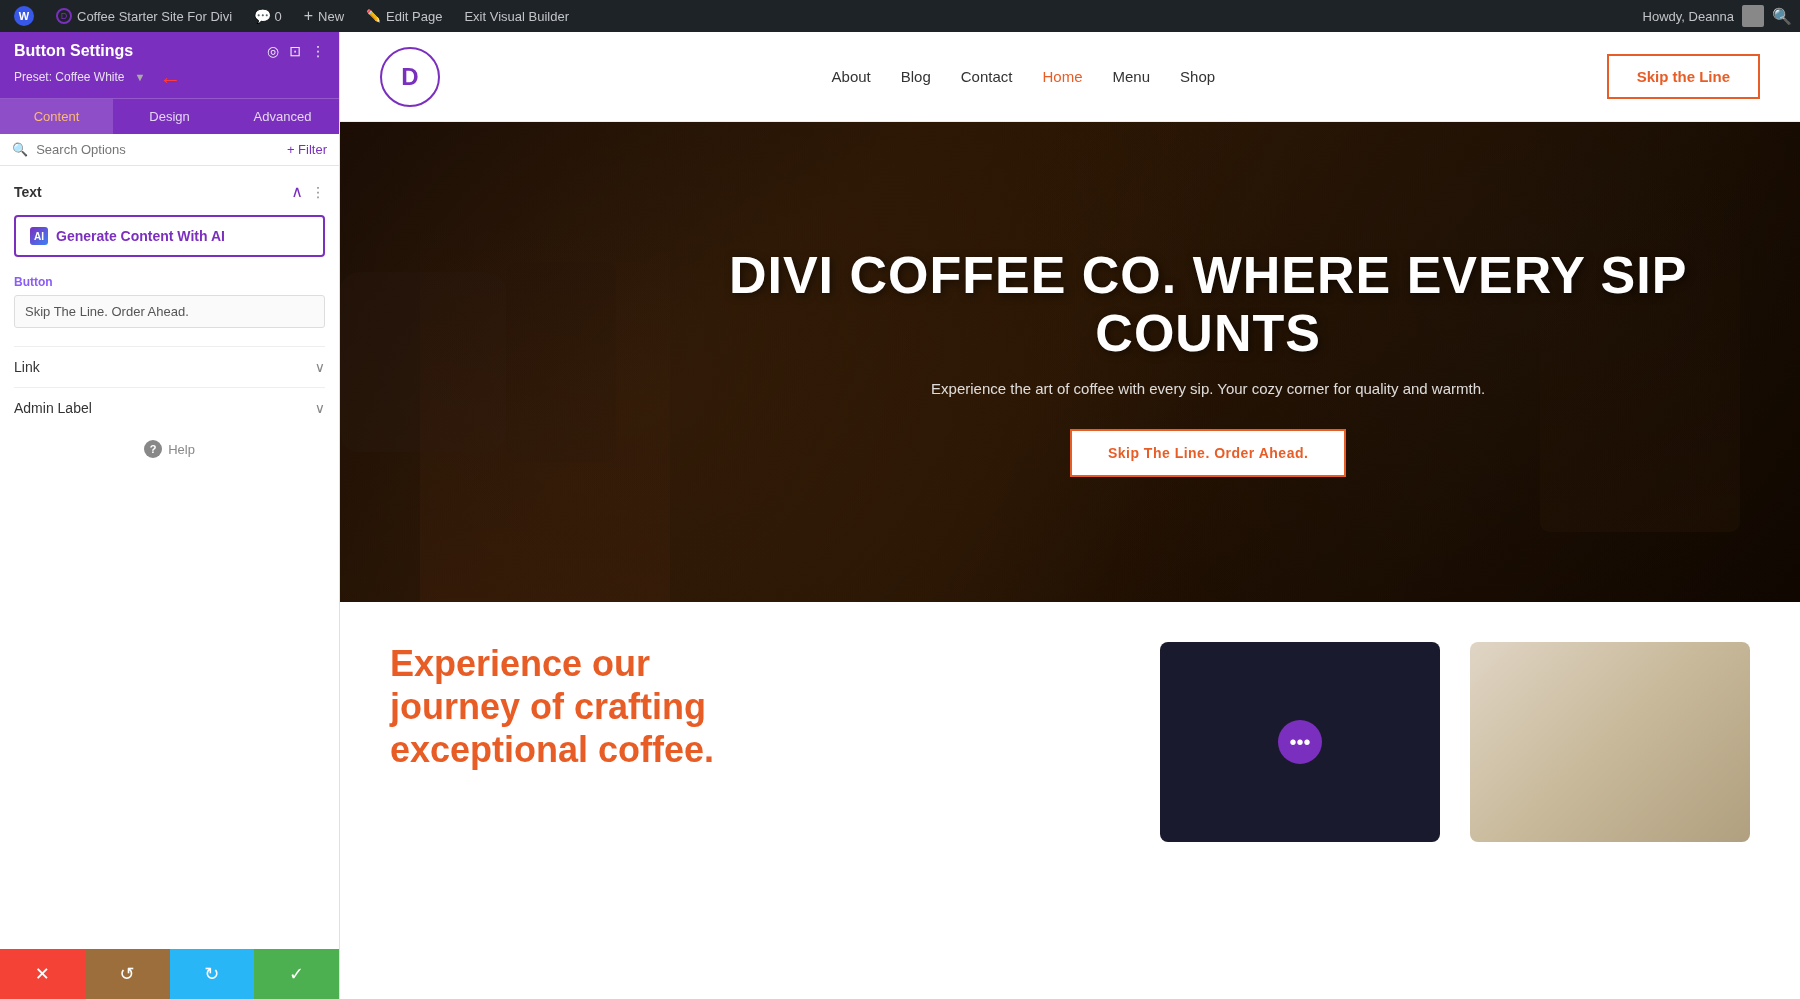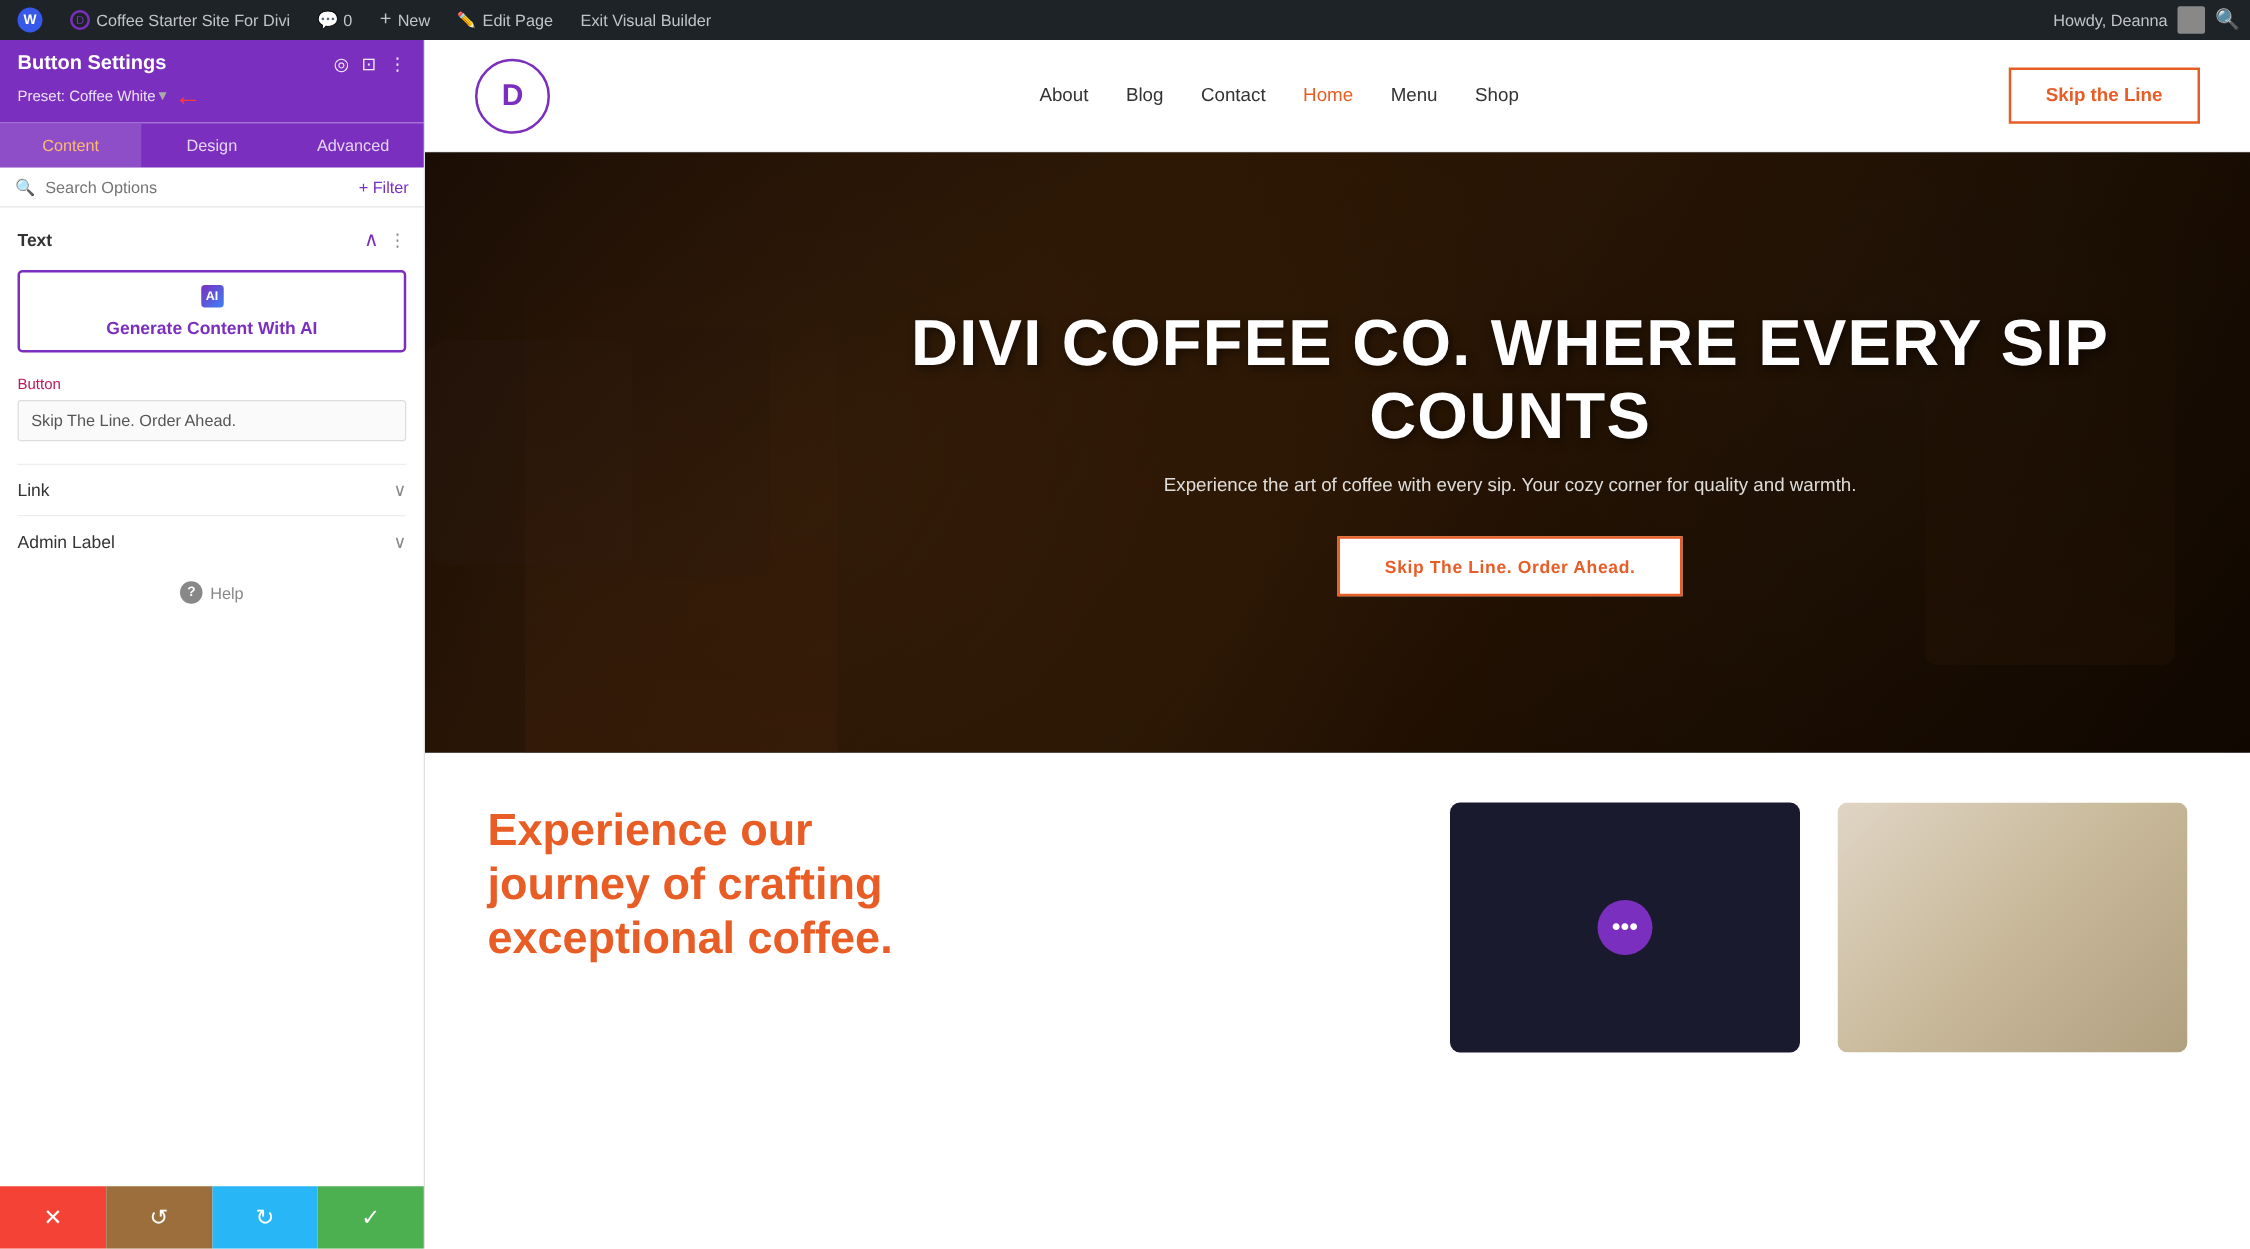--- a/index.html
+++ b/index.html
@@ -92,21 +92,21 @@
     }
     .panel-header-icon {
       color: white;
       font-size: 14px;
       cursor: pointer;
       opacity: 0.9;
     }
     .preset-row {
       display: flex;
       align-items: center;
-      gap: 0;
+      gap: 10px;
       font-size: 12px;
       color: rgba(255,255,255,0.85);
     }
     .preset-arrow {
       color: #ff3b3b;
       font-size: 22px;
       font-weight: bold;
       margin-left: 4px;
     }
 
@@ -198,35 +198,34 @@
       padding: 10px 14px;
       display: flex;
       align-items: center;
       justify-content: flex-start;
       gap: 8px;
       cursor: pointer;
       font-size: 14px;
       font-weight: 600;
       color: #7b2fbe;
       margin-bottom: 18px;
-      flex-direction: column;
     }
     .ai-icon {
       width: 18px; height: 18px;
       background: linear-gradient(135deg, #7b2fbe, #3b82f6);
       border-radius: 3px;
       display: flex; align-items: center; justify-content: center;
       color: white; font-size: 10px; font-weight: bold;
     }
 
     .field-label {
       font-size: 12px;
-      color: #be185d;
+      color: #8b5cf6;
       margin-bottom: 6px;
-      font-weight: 400;
+      font-weight: 700;
     }
     .field-input {
       width: 100%;
       border: 1px solid #ddd;
       border-radius: 3px;
       padding: 8px 10px;
       font-size: 13px;
       color: #555;
       background: #fafafa;
       margin-bottom: 18px;

